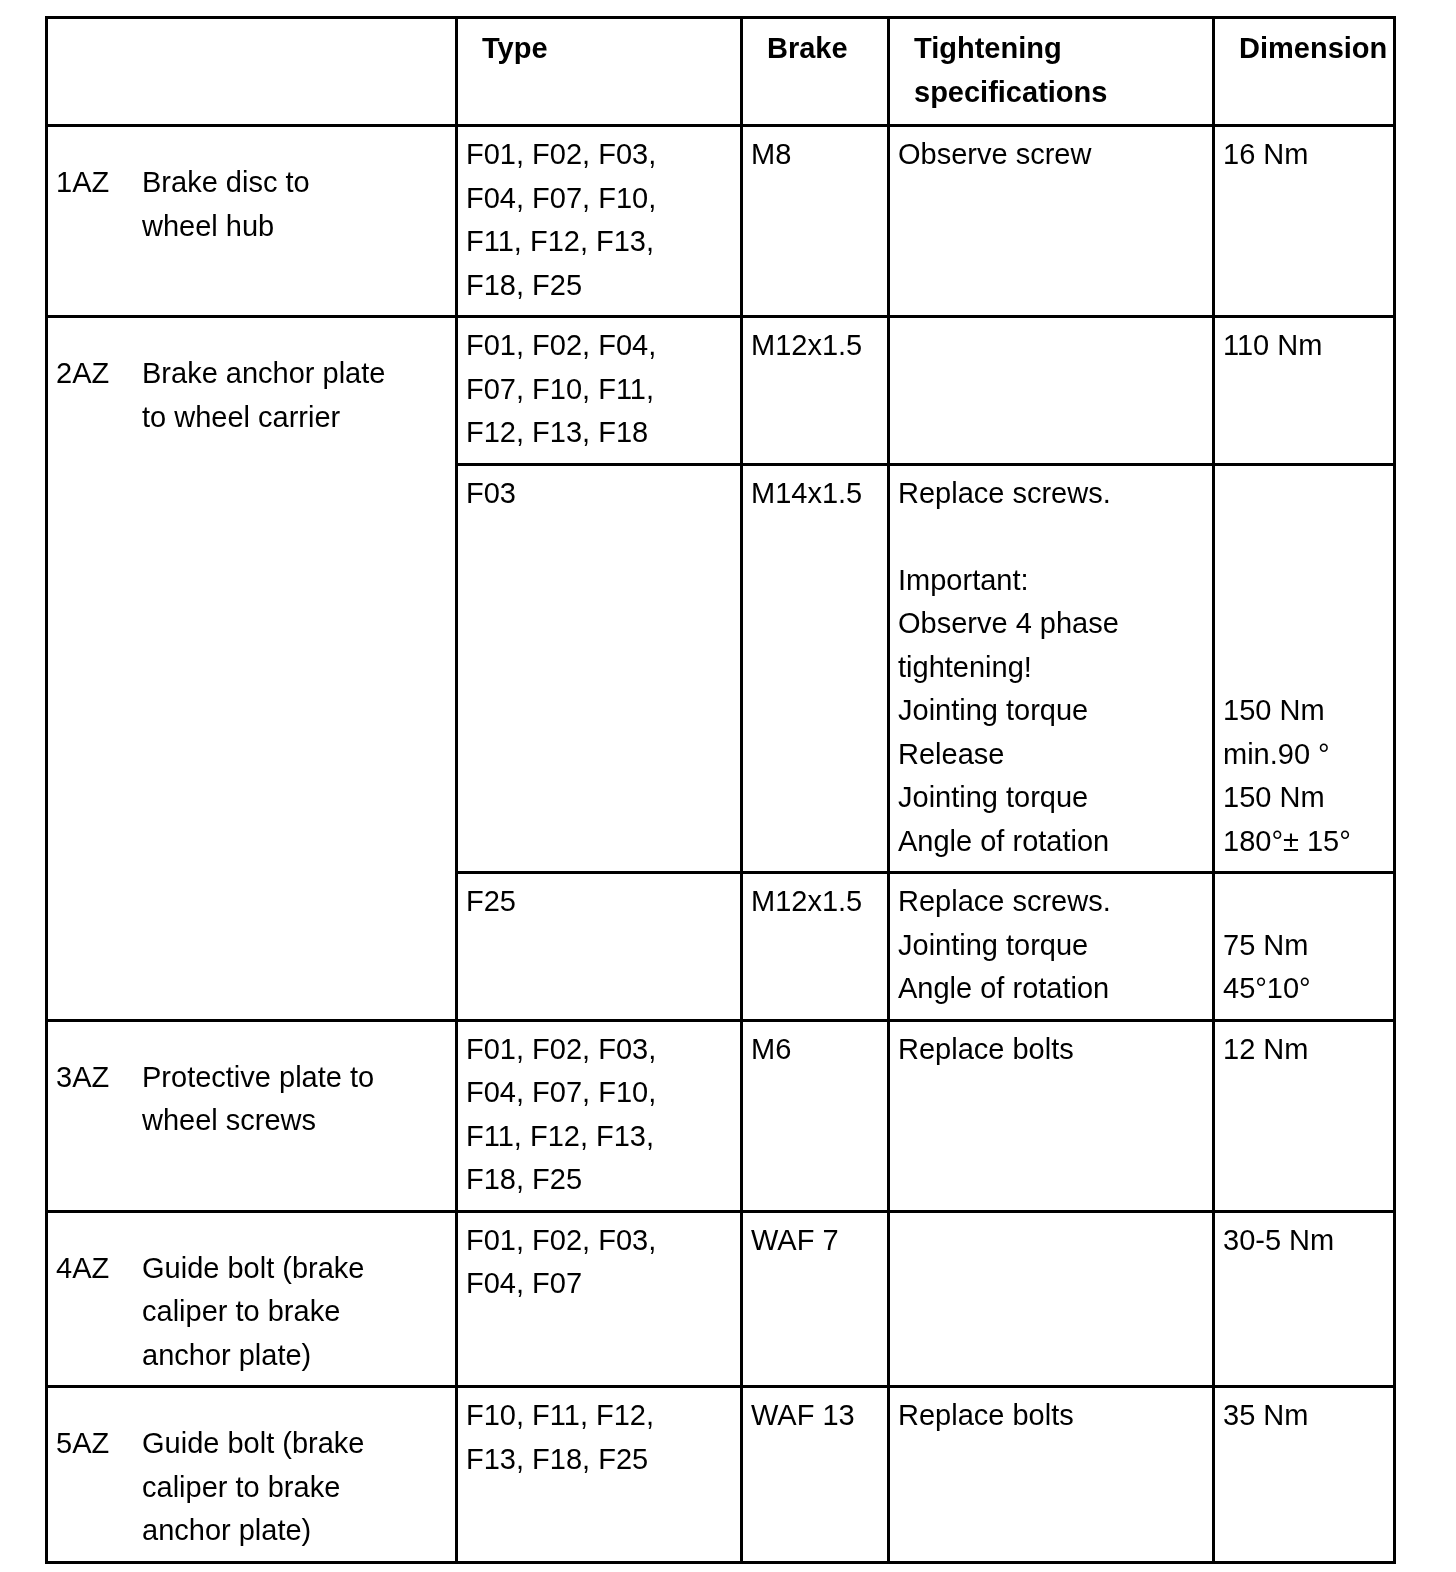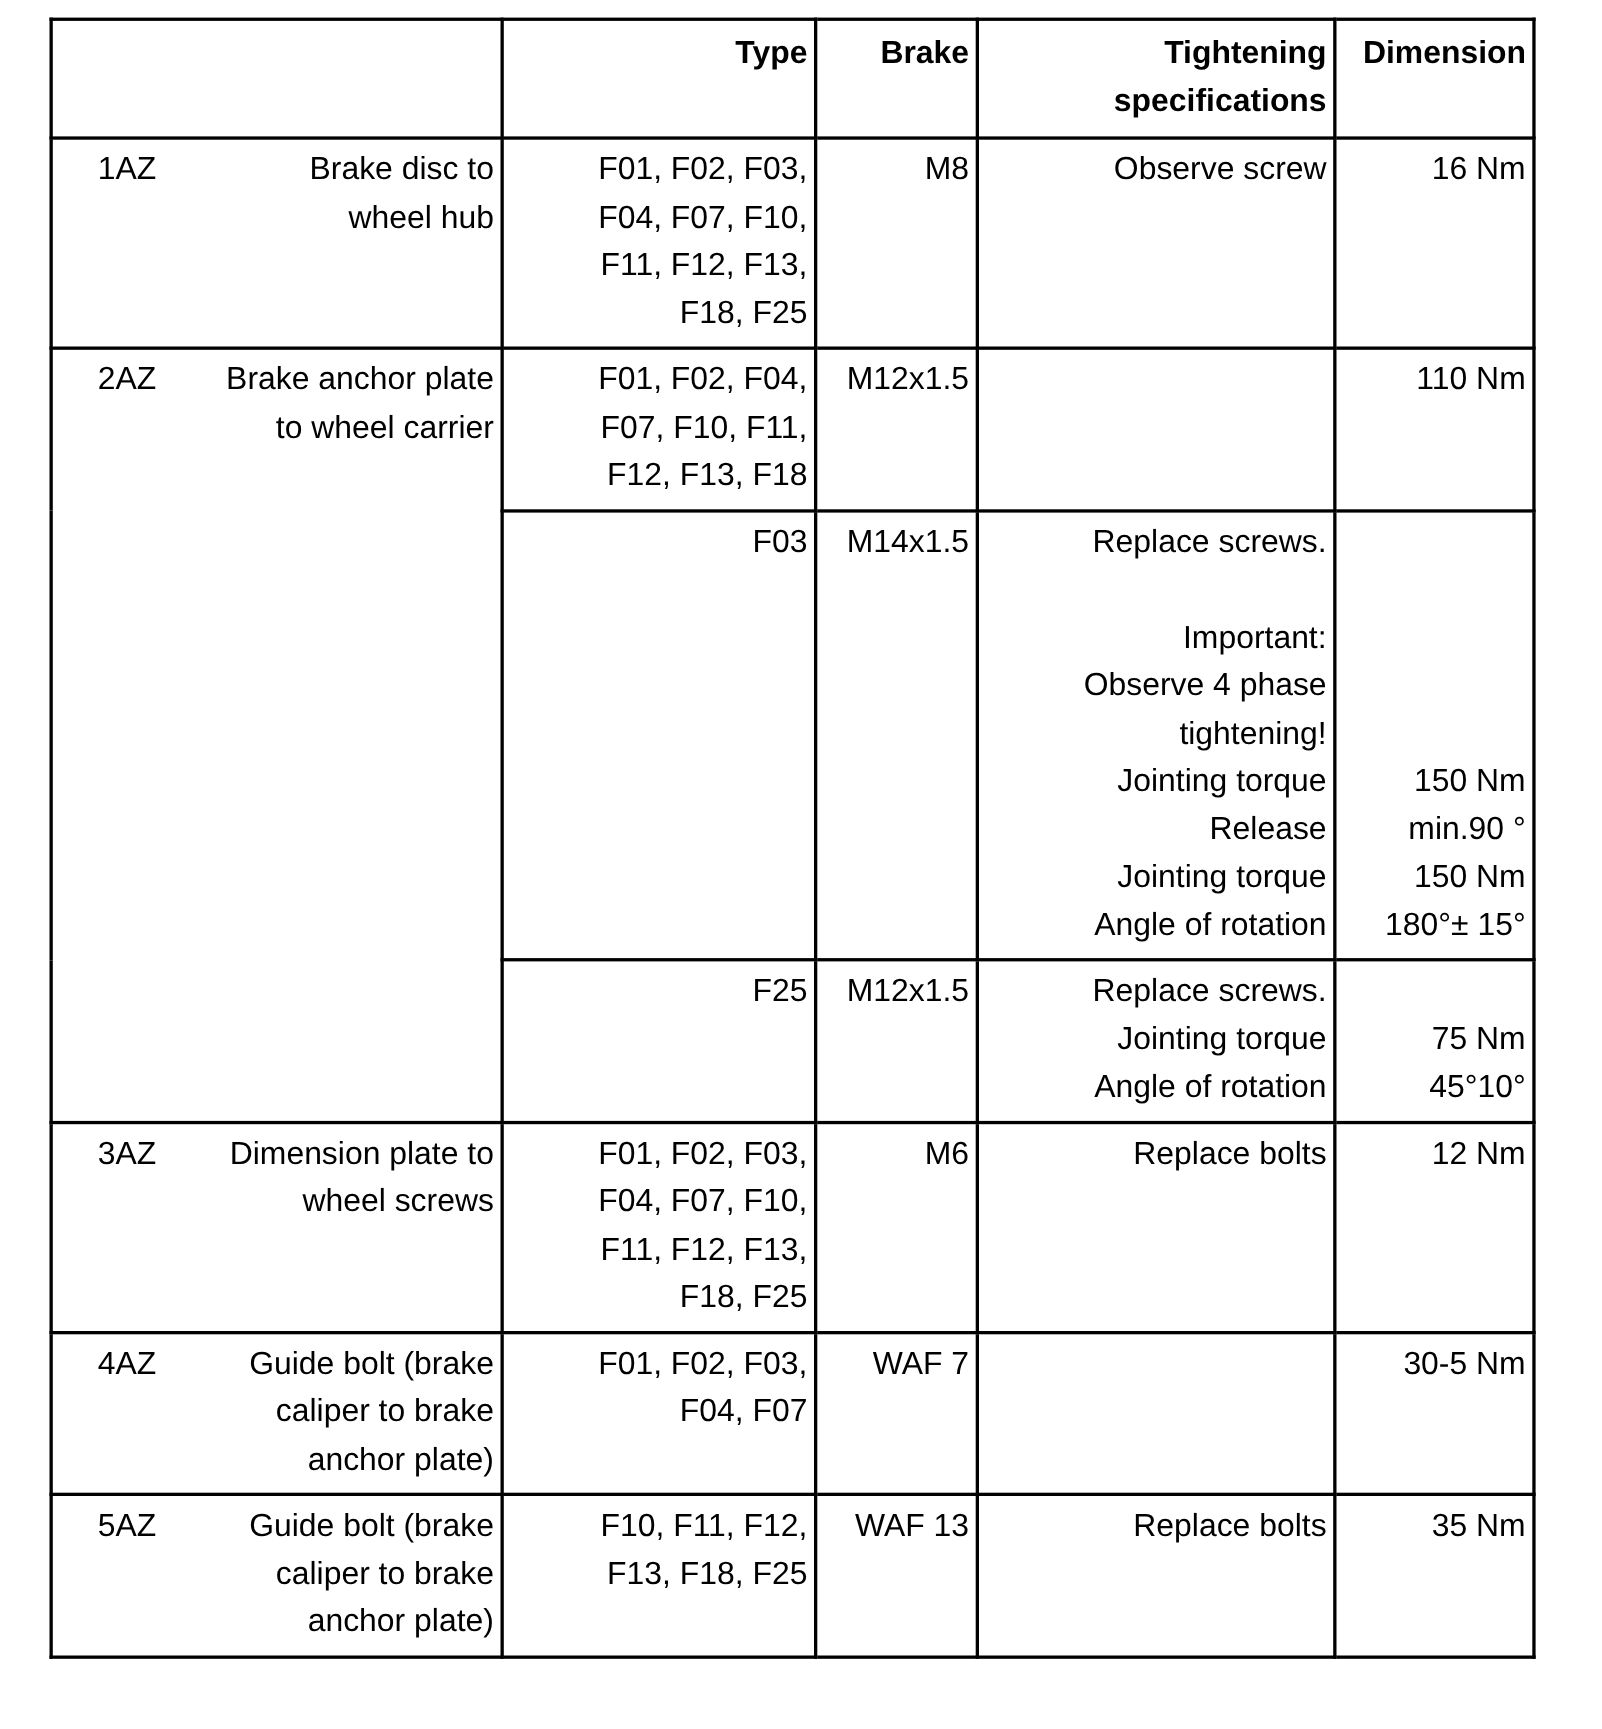--- a/index.html
+++ b/index.html
@@ -23,35 +23,35 @@
   table.spec {
     border-collapse: collapse;
     table-layout: fixed;
     width: 1348px;
     font-size: 29px;
     line-height: 1.5;
   }
   table.spec th, table.spec td {
     border: 3px solid #000000;
     vertical-align: top;
-    text-align: right;
+    text-align: left;
     padding: 6px 6px 8px 8px;
     font-weight: normal;
     overflow: hidden;
   }
   table.spec th {
     font-weight: bold;
     padding: 8px 6px 10px 24px;
     height: 94px;
   }
   table.spec th.h-label { padding-left: 8px; }
   td.spec-col, th.h-spec { padding-left: 26px; margin-left: 32px; }
   td.dim-col, th.h-dim { padding-left: 10px; }
   td.type-col, td.thread-col { padding-left: 7px; }
-  .idrow { display: flex; align-items: flex-start; }
+  .idrow { display: flex; align-items: flex-start; margin-top: 28px; }
   .rid { flex: 0 0 86px; }
   .rname { flex: 1 1 auto; }
   .ln { min-height: 1.5em; white-space: nowrap; }
 </style>
 </head>
 <body>
 
 <div class="page">
 
   <table class="spec">
@@ -164,21 +164,21 @@
             <div class="ln">75 Nm</div>
             <div class="ln">45°10°</div>
           </td>
       </tr>
 
       <tr>
         <td class="label-col">
           <div class="idrow">
             <span class="rid">3AZ</span>
             <div class="rname">
-                <div class="ln">Dimension plate to</div>
+                <div class="ln">Protective plate to</div>
                 <div class="ln">wheel screws</div>
               </div>
           </div>
         </td>
         <td class="type-col">
             <div class="ln">F01, F02, F03,</div>
             <div class="ln">F04, F07, F10,</div>
             <div class="ln">F11, F12, F13,</div>
             <div class="ln">F18, F25</div>
           </td>

